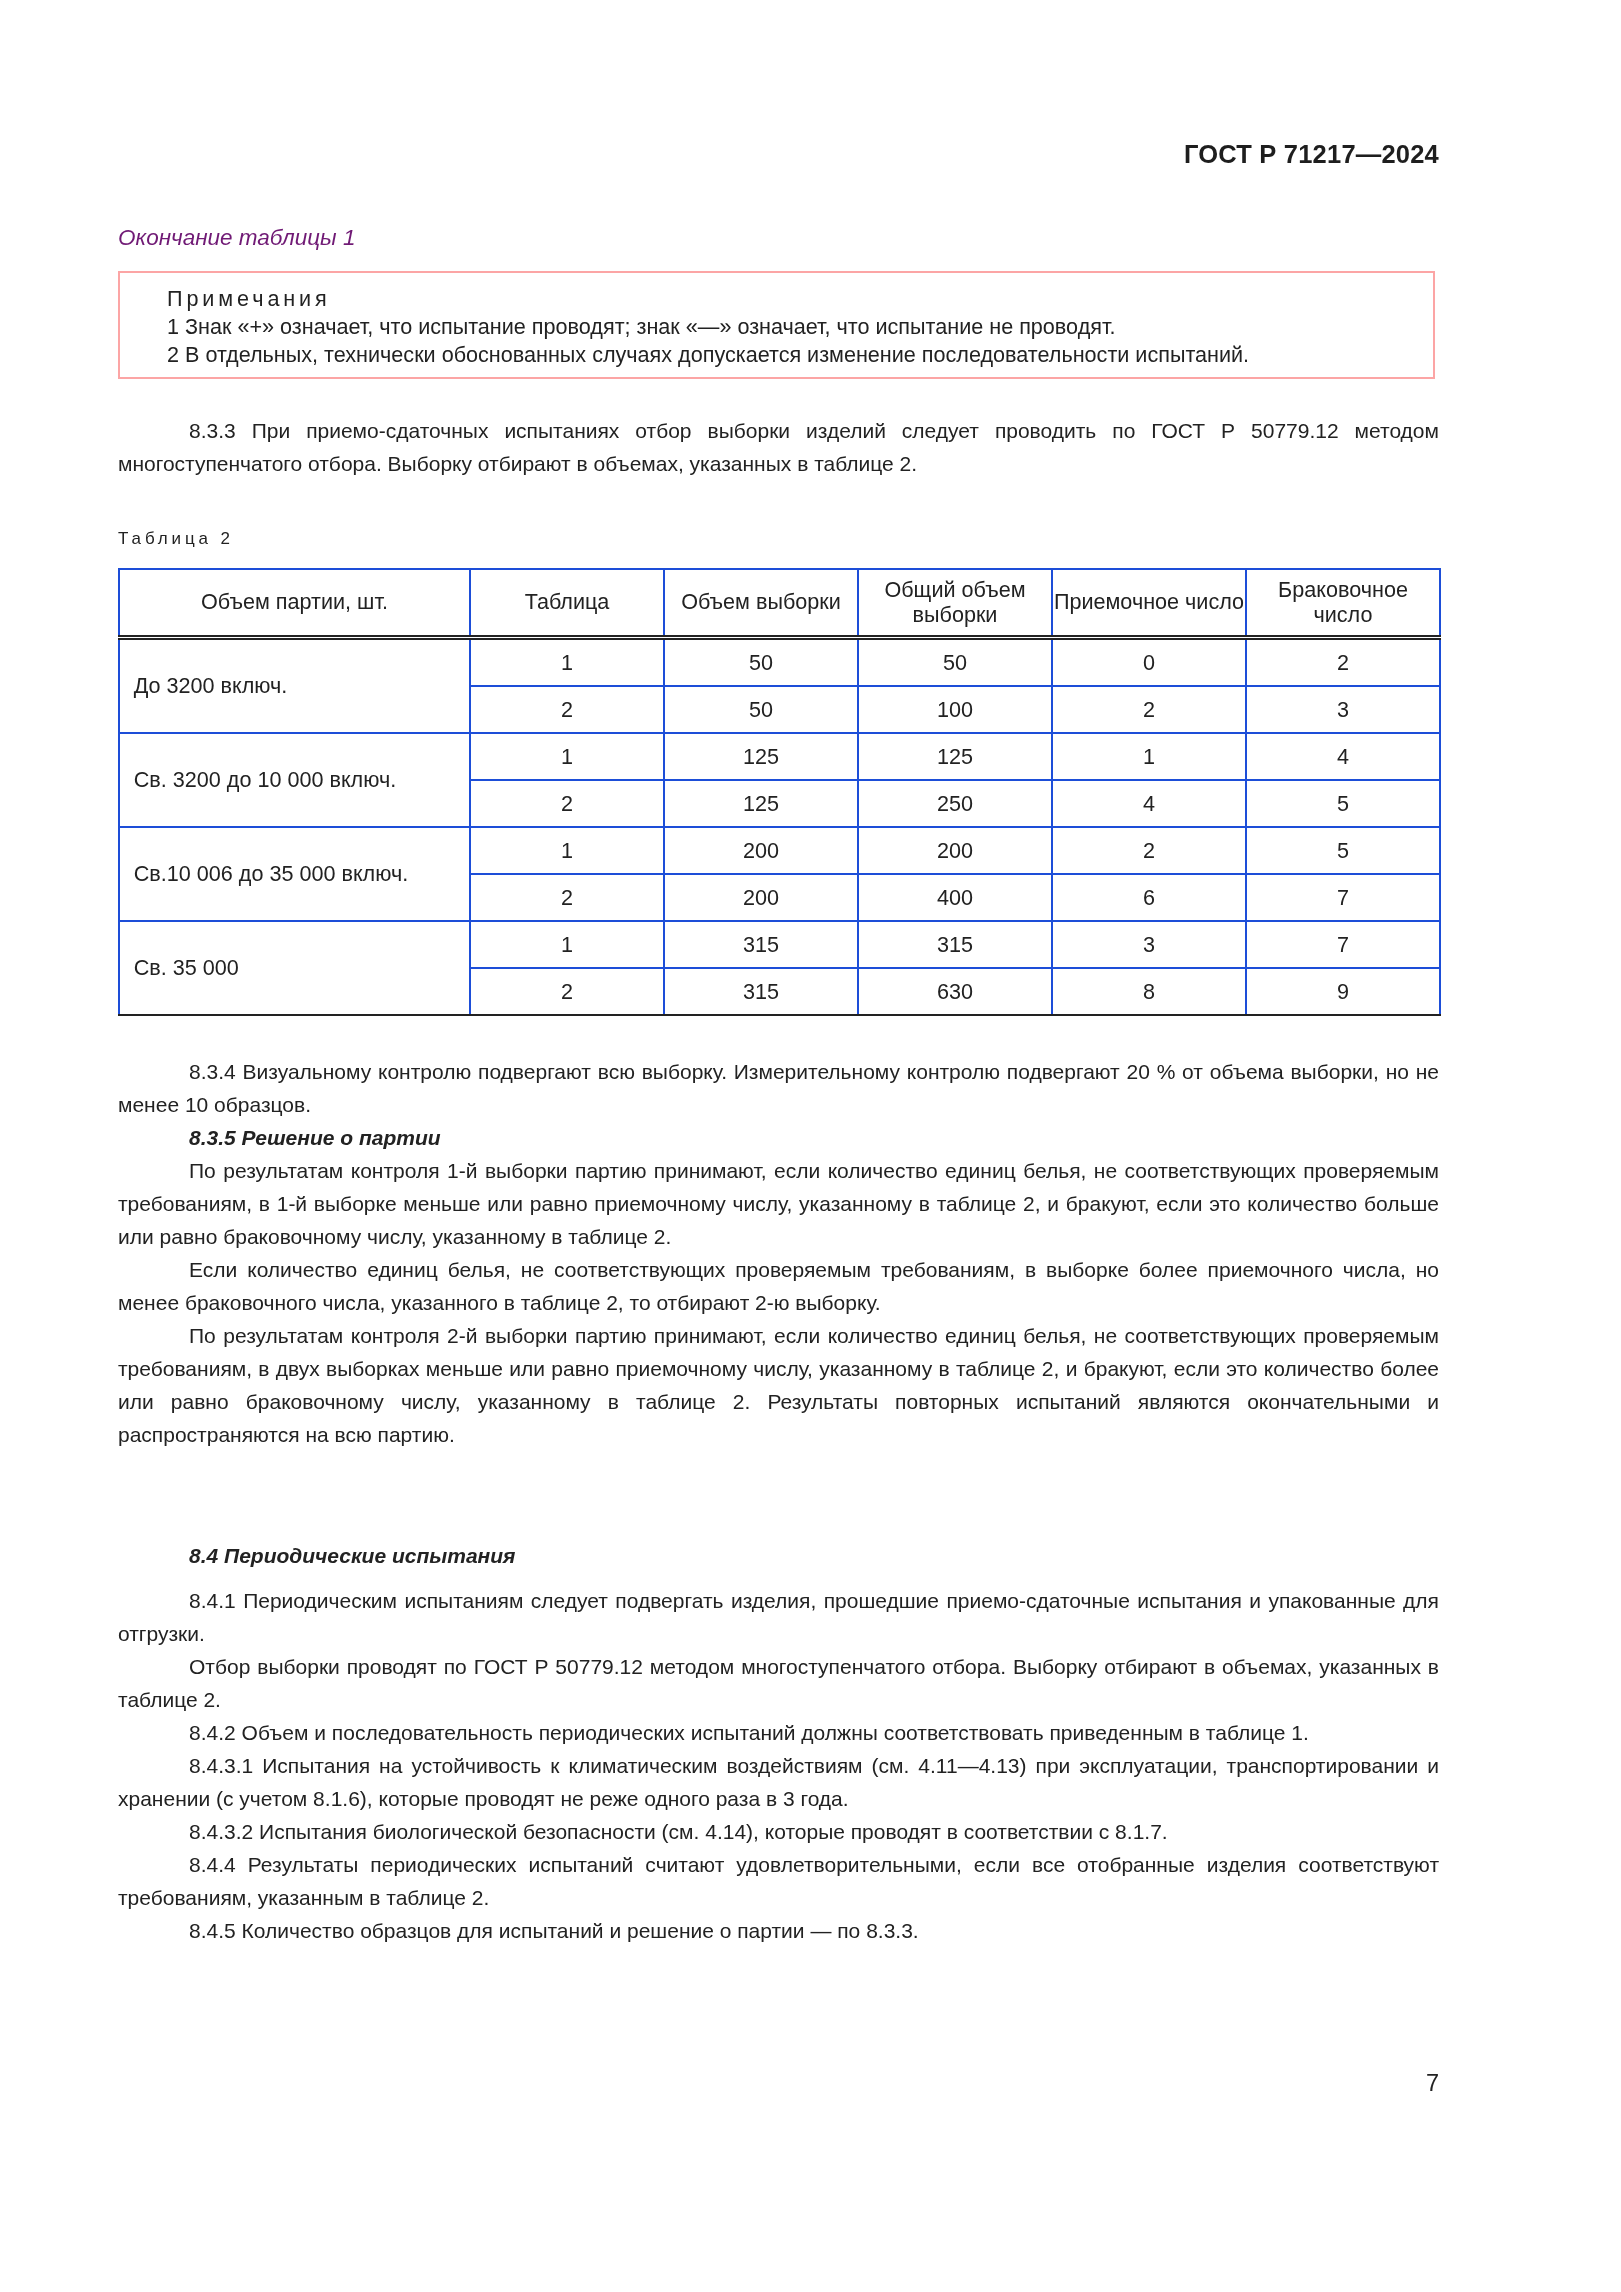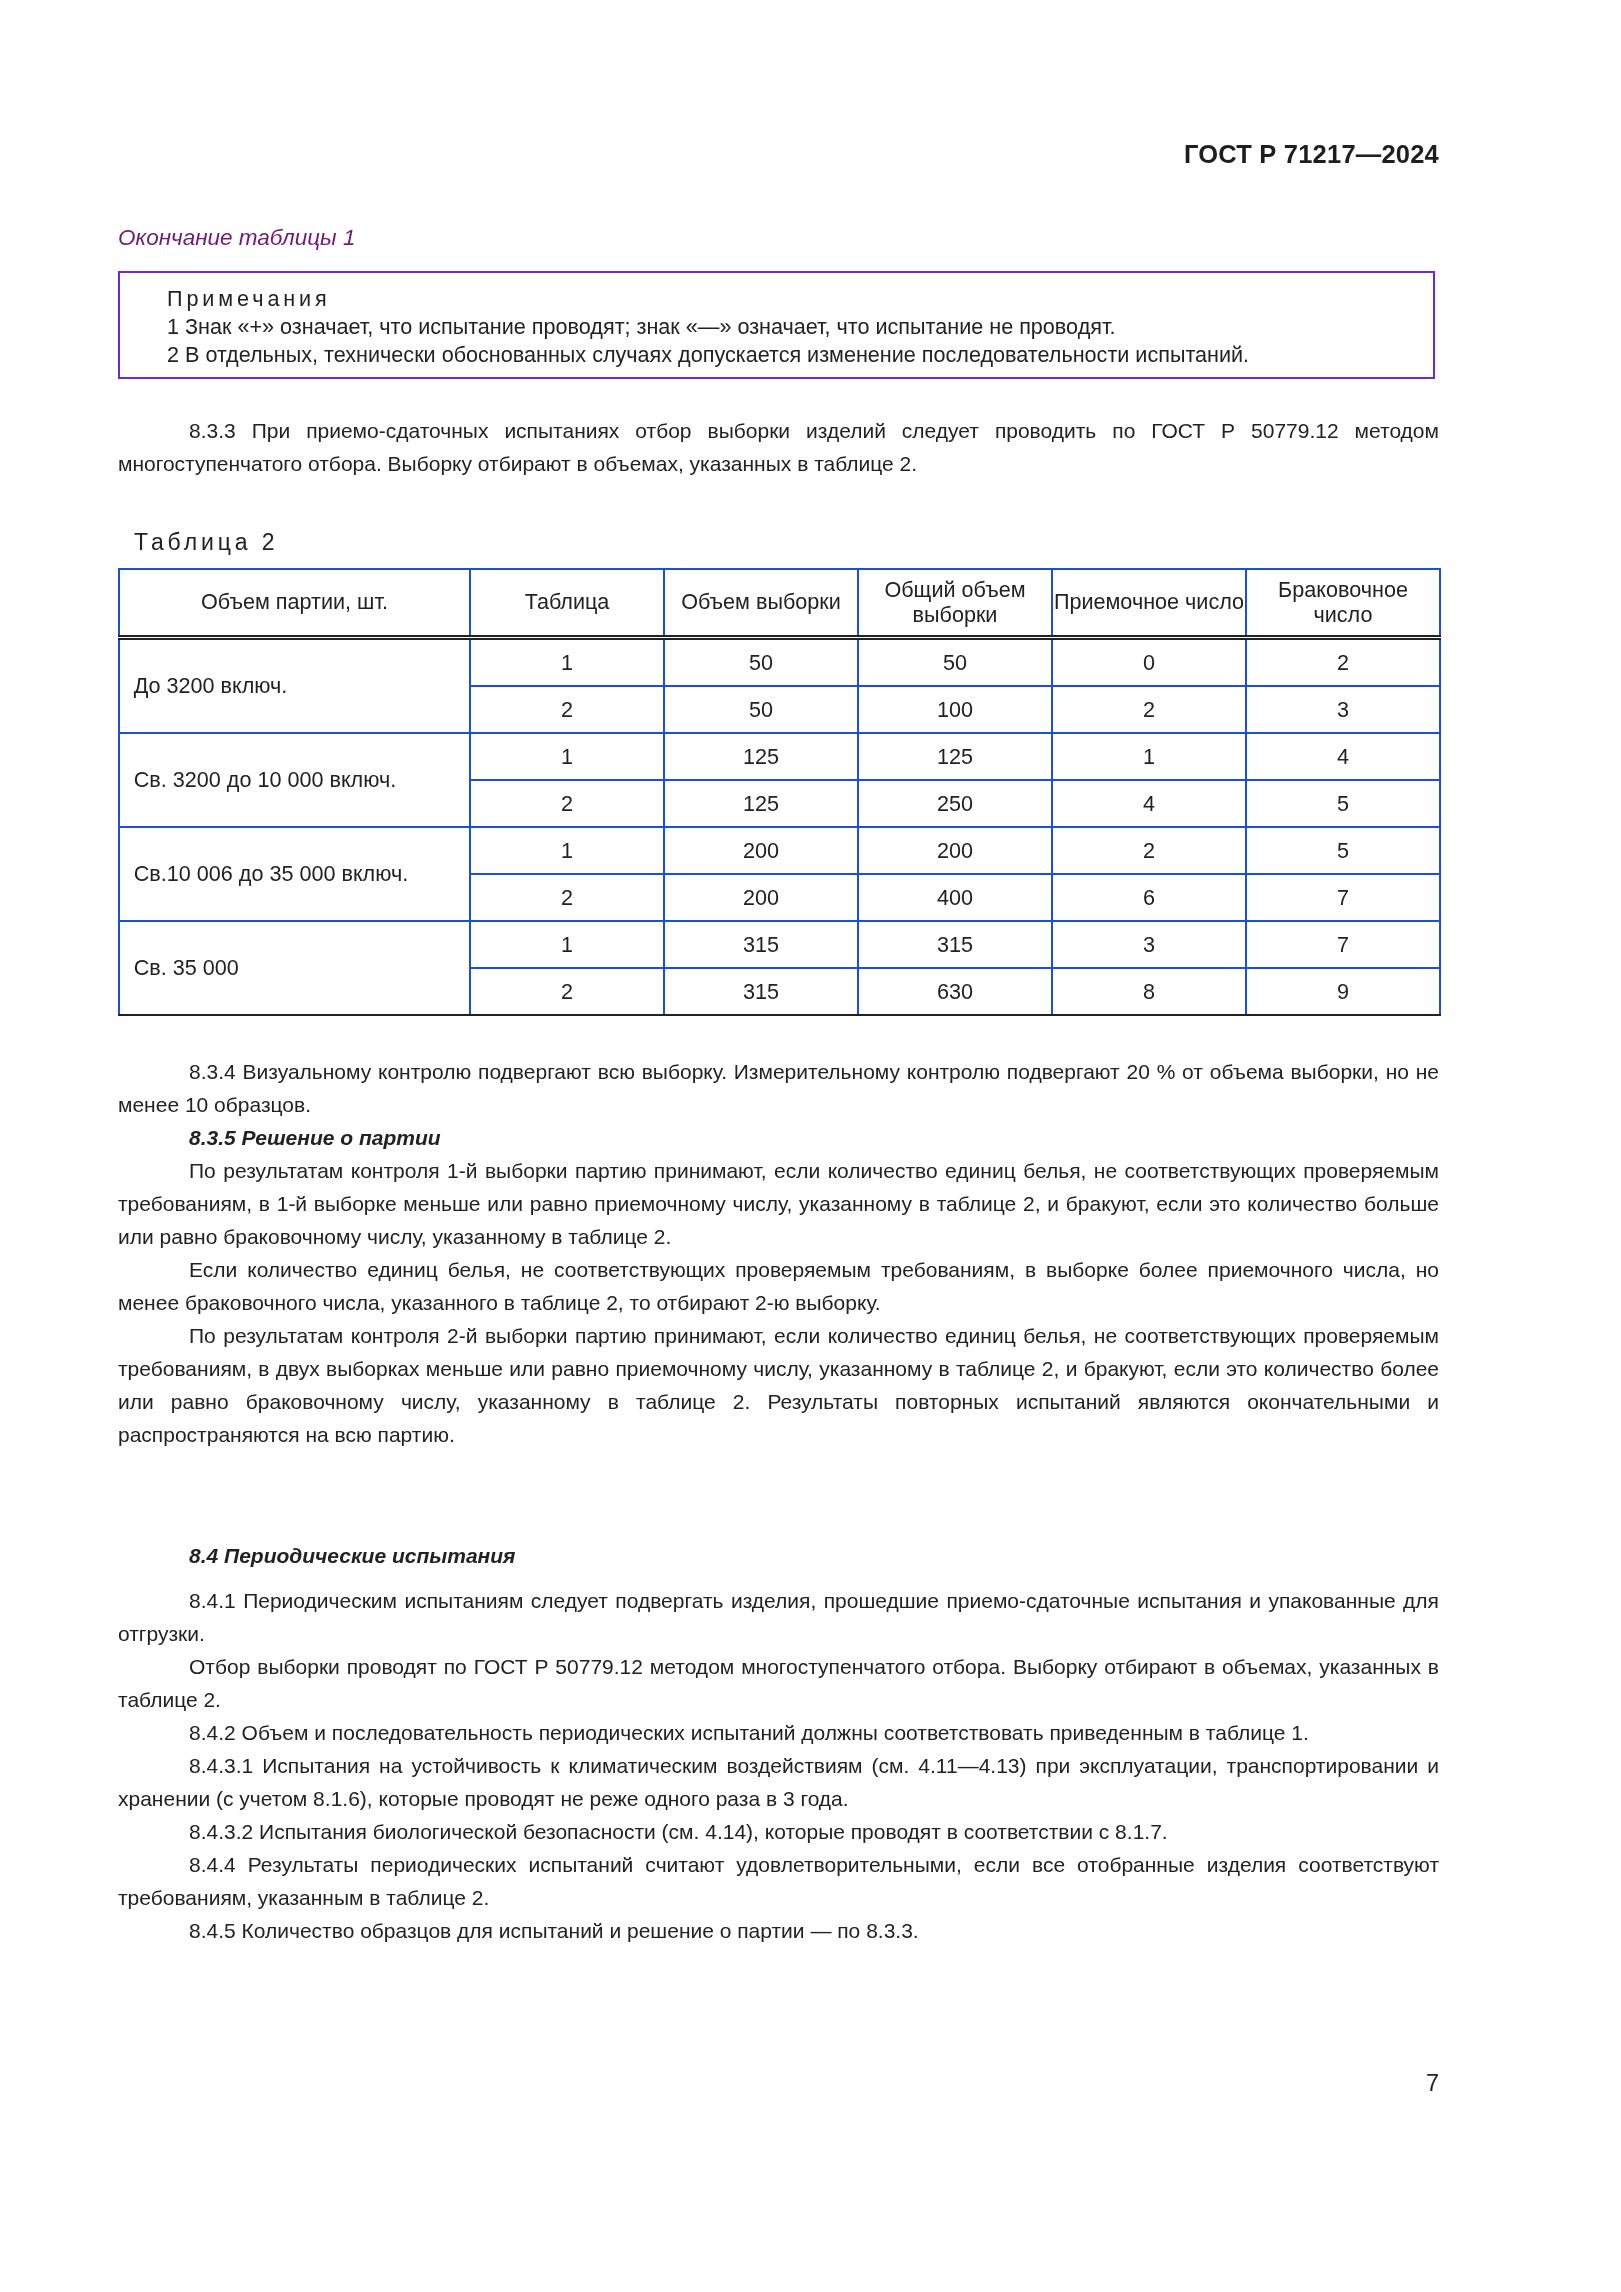--- a/index.html
+++ b/index.html
@@ -10,32 +10,32 @@
     .doc-header {
       position: absolute; right: 182px; top: 140px;
       font-weight: bold; font-size: 25.5px; letter-spacing: 0.2px; color: #1e1e1e;
     }
     .caption-italic {
       position: absolute; left: 118px; top: 225px;
       font-style: italic; font-size: 22.5px; color: #701a75;
     }
     .notes-box {
       position: absolute; left: 118px; top: 271px; width: 1317px; height: 108px;
-      border: 2px solid #6d28d9; box-sizing: border-box; padding: 11.8px 0 0 47px;
+      border: 2px solid #fca5a5; box-sizing: border-box; padding: 11.8px 0 0 47px;
       font-size: 21.6px; line-height: 28px;
     }
     .notes-box .notes-title { letter-spacing: 3.9px; }
     .txt {
       position: absolute; left: 118px; width: 1321px;
       font-size: 21px; line-height: 33px; text-align: justify; margin-top: 10px;
     }
     .txt p { margin: 0; text-indent: 71px; }
     .txt .bold { font-weight: bold; font-style: italic; }
     .table-caption {
-      position: absolute; left: 118px; top: 529px; font-size: 23px; letter-spacing: 3.9px; margin-left: 16px;
+      position: absolute; left: 118px; top: 529px; font-size: 17px; letter-spacing: 3.9px;
     }
     table.t2 {
       position: absolute; left: 118px; top: 568px; width: 1321px;
       border-collapse: collapse; font-size: 21.6px; table-layout: fixed;
     }
     table.t2 th, table.t2 td {
       border: 2px solid #1d4ed8; text-align: center; padding: 0; font-weight: normal;
     }
     table.t2 thead th { height: 65px; line-height: 24.5px; border-bottom: 5.9px double #222; }
     table.t2 td { height: 45px; }

